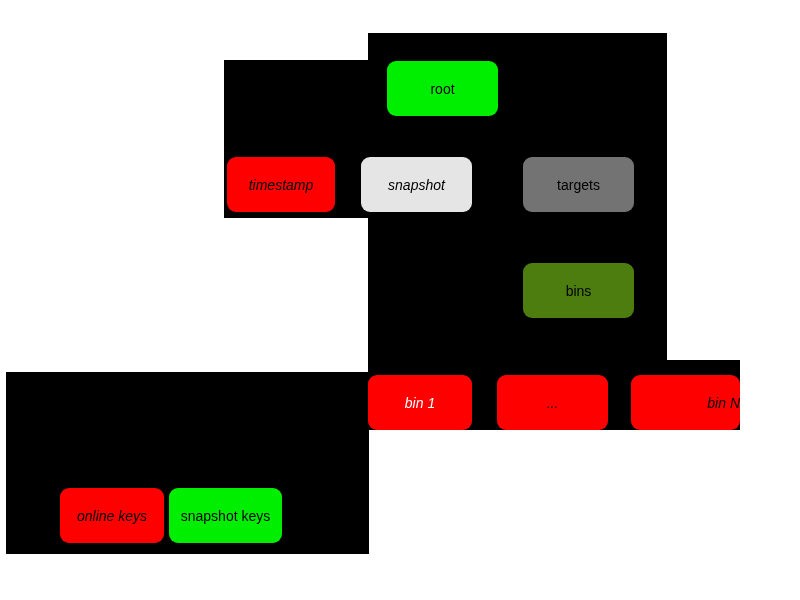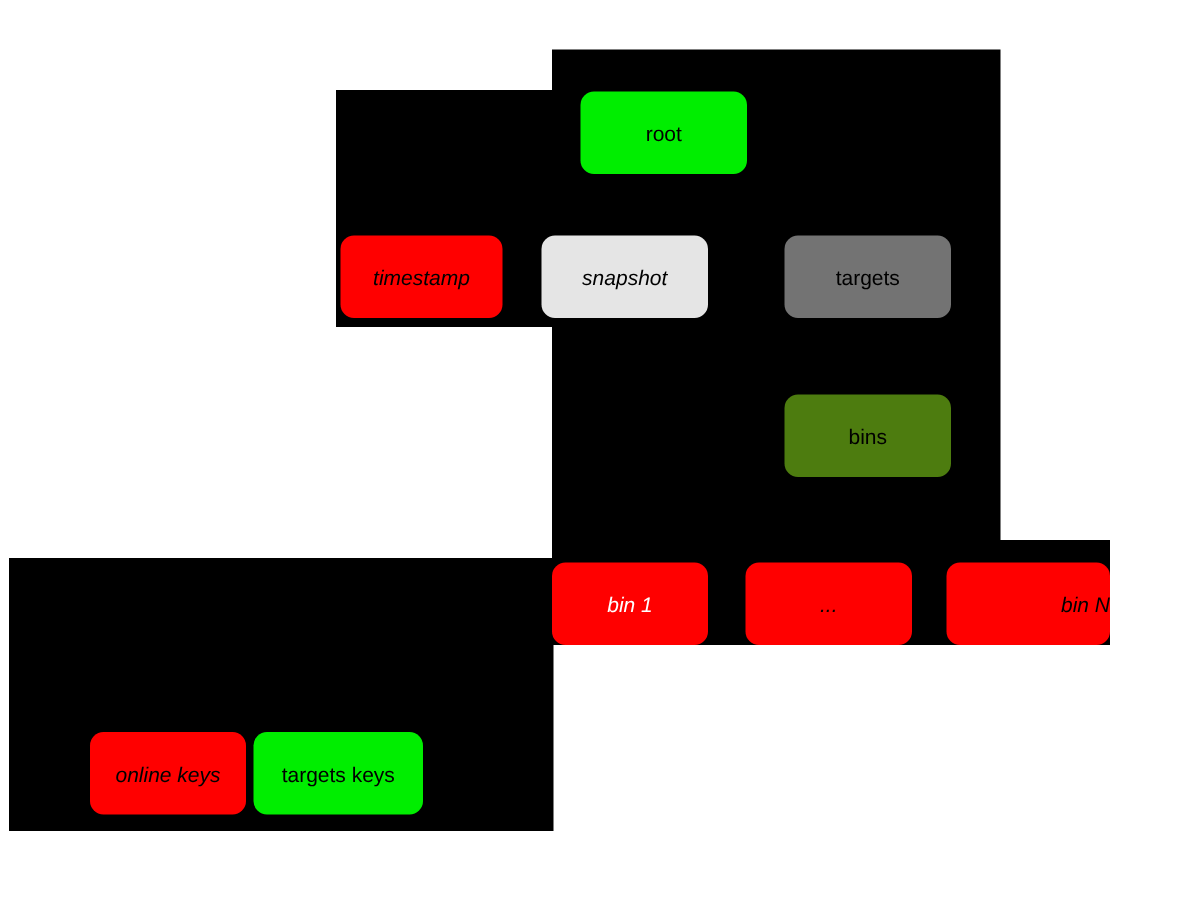--- a/index.html
+++ b/index.html
@@ -69,16 +69,16 @@
       <div class="node red" style="left: 497px; top: 375px; width: 111px; height: 55px; background: rgb(255, 0, 0); color: rgb(0, 0, 0);">
         <span>...</span>
       </div>
       <div class="node red" style="left: 631px; top: 375px; width: 109px; height: 55px; background: rgb(255, 0, 0); color: rgb(0, 0, 0); justify-content: flex-end;">
         <span>bin N</span>
       </div>
       <div class="node red" style="left: 19px; top: 488px; width: 104px; height: 55px; background: rgb(255, 0, 0); color: rgb(0, 0, 0); margin-left: 41px;">
         <span>online keys</span>
       </div>
       <div class="node green" style="left: 143px; top: 488px; width: 113px; height: 55px; background: rgb(0, 238, 0); color: rgb(0, 0, 0);">
-        <span>targets keys</span>
+        <span>snapshot keys</span>
       </div>
     </div>
 </div>
 
 </body></html>

